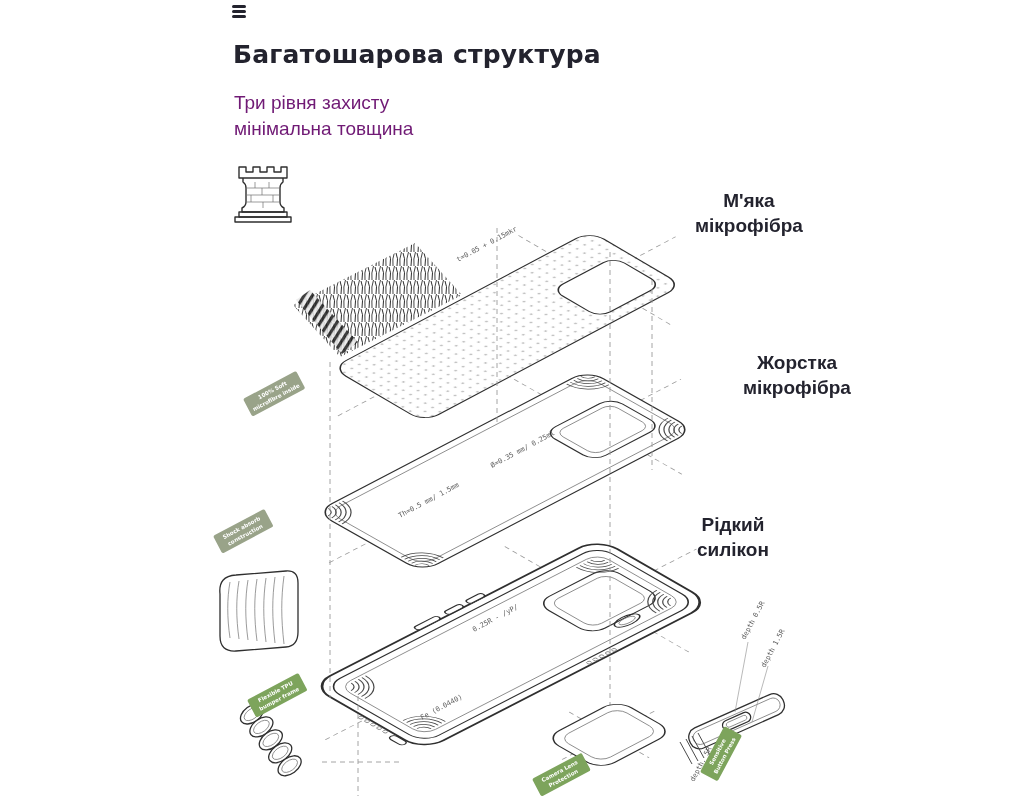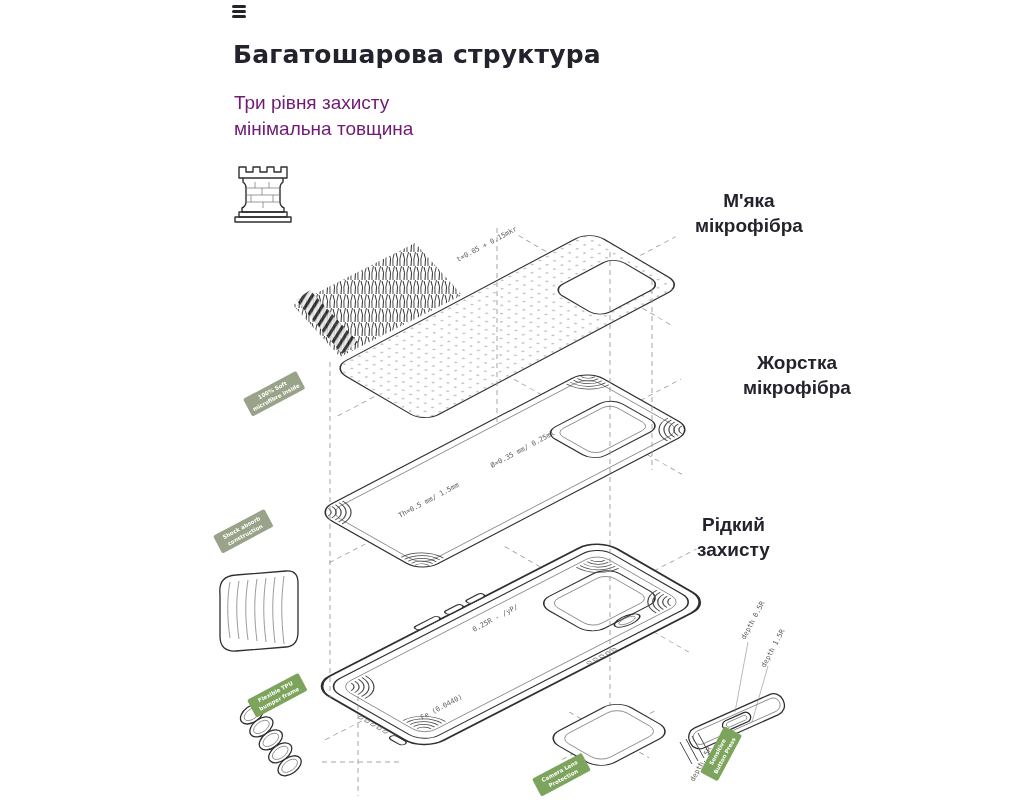--- a/index.html
+++ b/index.html
@@ -241,16 +241,16 @@
   <div class="layer-label l1">
     <div>М'яка</div>
     <div>мікрофібра</div>
   </div>
   <div class="layer-label l2">
     <div>Жорстка</div>
     <div>мікрофібра</div>
   </div>
   <div class="layer-label l3">
     <div>Рідкий</div>
-    <div>захисту</div>
+    <div>силікон</div>
   </div>
 
 </div>
 
 </body></html>

